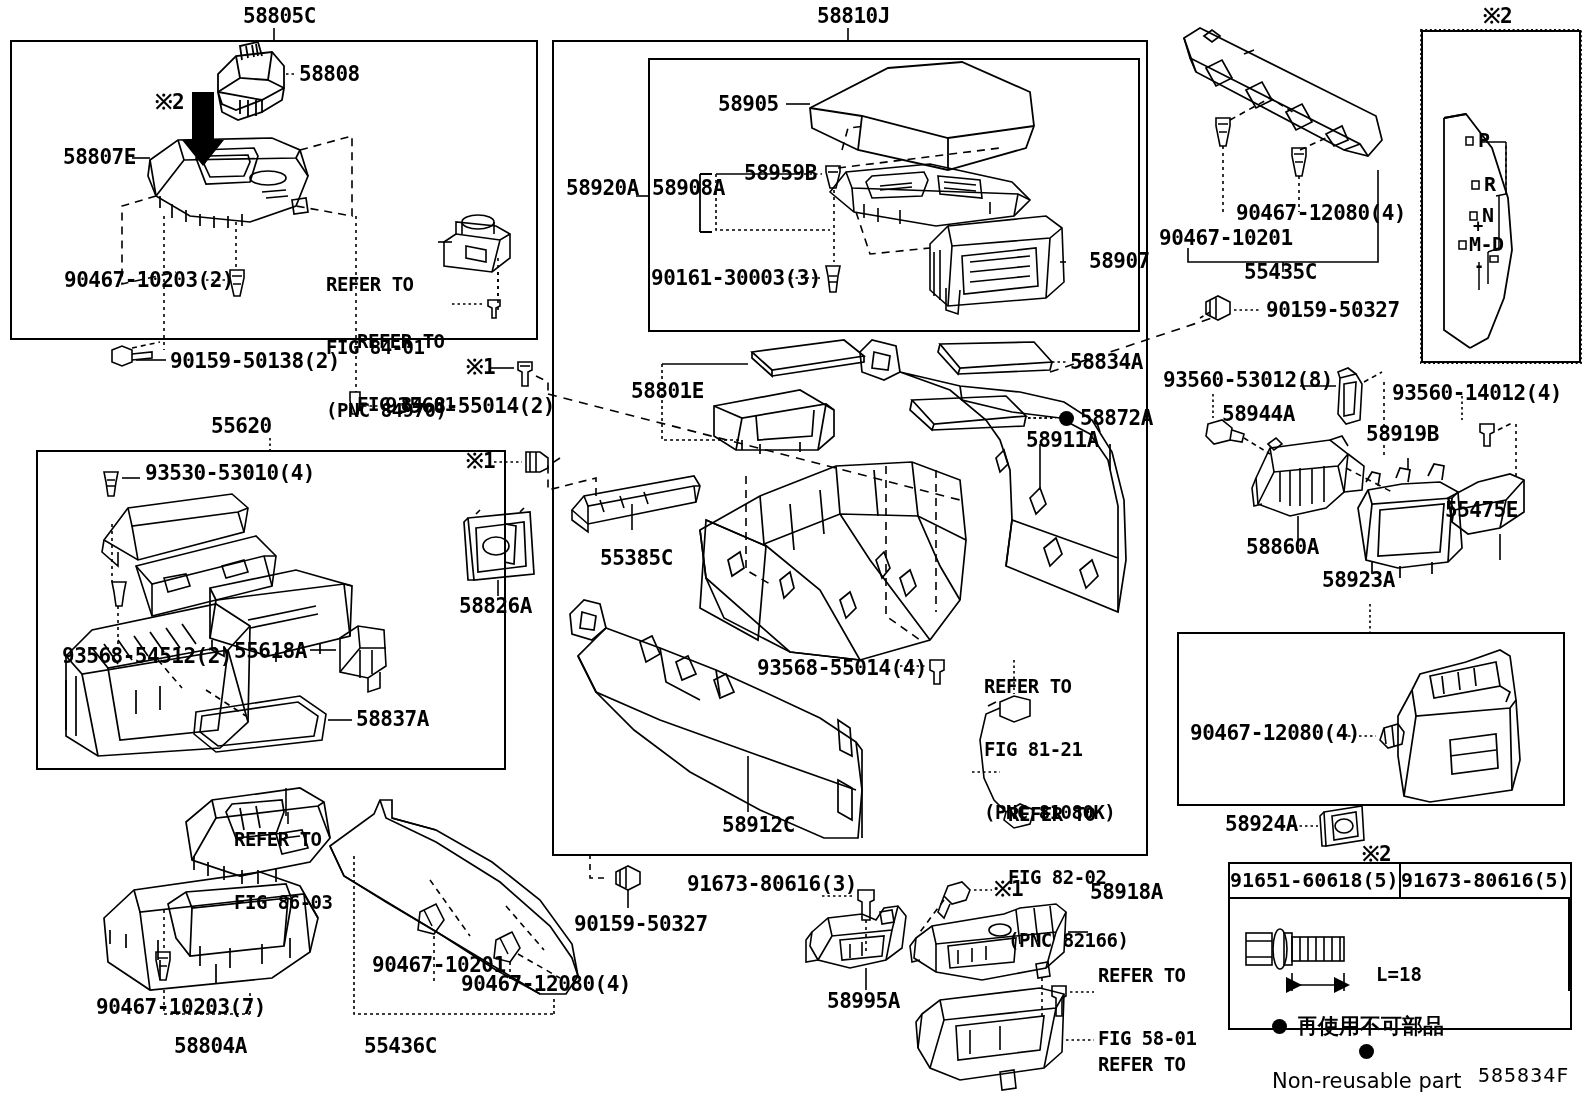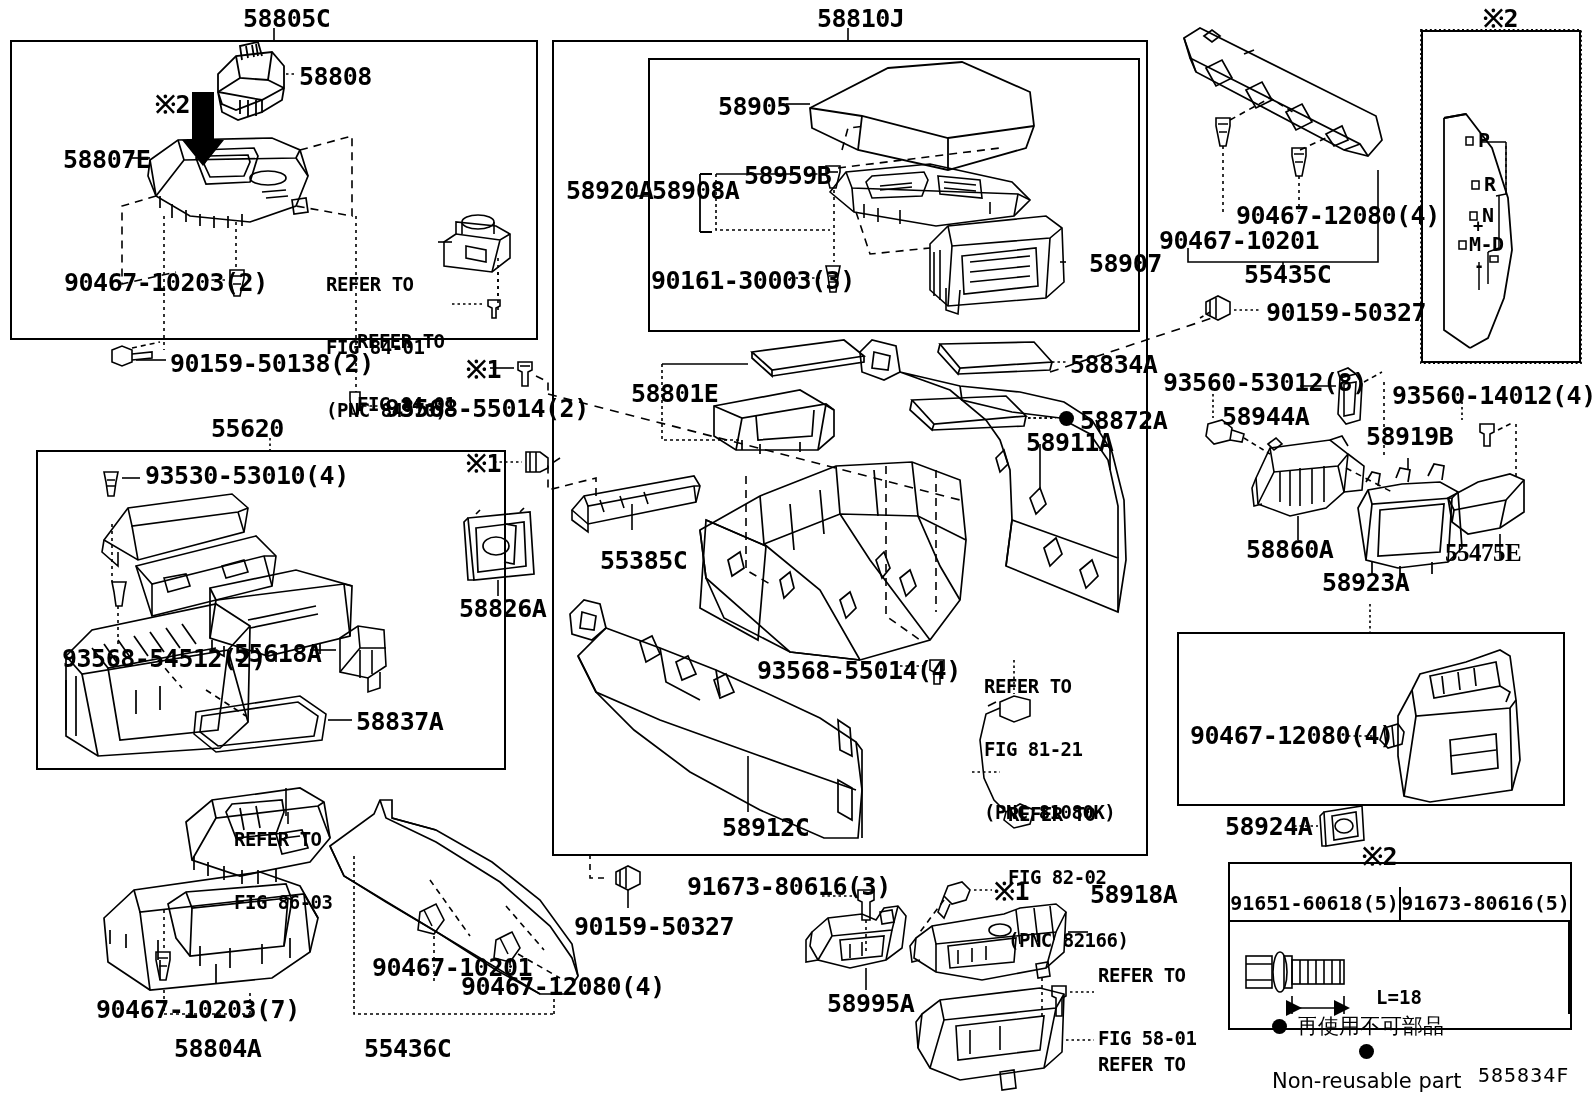--- a/index.html
+++ b/index.html
@@ -1,30 +1,30 @@
 <!DOCTYPE html>
 <html><head>
 <meta charset="utf-8">
 <style>
   html,body{margin:0;padding:0;background:#fff;}
   body{width:1592px;height:1099px;position:relative;overflow:hidden;
        font-family:"DejaVu Sans Mono","Liberation Mono",monospace;color:#000;}
   #stage{position:absolute;inset:0;}
   .lbl{position:absolute;white-space:pre;font-weight:700;letter-spacing:-0.5px;line-height:1;}
-  .pn{font-size:25px;}
+  .pn{font-size:21px;}
   .refer{font-size:19px;line-height:21px;}
-  .jp{font-family:"DejaVu Sans","Liberation Sans",sans-serif;font-size:21px;font-weight:400;}
+  .jp{font-family:"DejaVu Sans","Liberation Sans",sans-serif;font-size:21px;font-weight:700;}
   .en{font-family:"DejaVu Sans","Liberation Sans",sans-serif;font-size:21px;font-weight:500;}
   .figcode{font-size:20px;font-weight:500;letter-spacing:1px;}
   .box{position:absolute;border:2px solid #000;box-sizing:border-box;}
   svg.ov{position:absolute;left:0;top:0;width:1592px;height:1099px;pointer-events:none;}
   .dot{width:15px;height:15px;border-radius:50%;background:#000;display:inline-block;vertical-align:-2px;}
   .bolttbl{position:absolute;border:2px solid #000;box-sizing:border-box;}
   .bolttbl .hdr{display:flex;border-bottom:2px solid #000;}
-  .bolttbl .hdr>div{flex:1;text-align:center;font-size:20px;font-weight:700;padding:4px 0 5px;margin-top:23px;}
+  .bolttbl .hdr>div{flex:1;text-align:left;font-size:20px;font-weight:700;padding:4px 0 5px;}
   .bolttbl .hdr>div:first-child{border-right:2px solid #000;}
   .bolttbl .bdy{display:flex;height:92px;}
   .bolttbl .bdy>div{flex:1;position:relative;}
   .bolttbl .bdy>div:first-child{border-right:2px solid #000;}
   .lcap{position:absolute;width:100%;text-align:center;bottom:6px;font-size:19px;font-weight:700;}
 </style>
 </head>
 <body>
 
 <div id="stage">
@@ -684,21 +684,21 @@
   <div class="lbl pn" style="left:600px;top:548px;">55385C</div>
   <div class="lbl pn" style="left:459px;top:596px;">58826A</div>
   <div class="lbl pn" style="left:234px;top:641px;">55618A</div>
   <div class="lbl pn" style="left:356px;top:709px;">58837A</div>
   <div class="lbl pn" style="left:722px;top:815px;">58912C</div>
   <div class="lbl pn" style="left:827px;top:991px;">58995A</div>
   <div class="lbl pn" style="left:1090px;top:882px;">58918A</div>
   <div class="lbl pn" style="left:1222px;top:404px;">58944A</div>
   <div class="lbl pn" style="left:1366px;top:424px;">58919B</div>
   <div class="lbl pn" style="left:1246px;top:537px;">58860A</div>
-  <div class="lbl pn" style="left:1445px;top:540px;font-family:Liberation Serif, serif;">55475E</div>
+  <div class="lbl pn" style="left:1445px;top:500px;">55475E</div>
   <div class="lbl pn" style="left:1225px;top:814px;">58924A</div>
 
   <div class="lbl pn" style="left:64px;top:270px;">90467-10203(2)</div>
   <div class="lbl pn" style="left:170px;top:351px;">90159-50138(2)</div>
   <div class="lbl pn" style="left:385px;top:396px;">93568-55014(2)</div>
   <div class="lbl pn" style="left:651px;top:268px;">90161-30003(3)</div>
   <div class="lbl pn" style="left:1236px;top:203px;">90467-12080(4)</div>
   <div class="lbl pn" style="left:1159px;top:228px;">90467-10201</div>
   <div class="lbl pn" style="left:1266px;top:300px;">90159-50327</div>
   <div class="lbl pn" style="left:1163px;top:370px;">93560-53012(8)</div>

